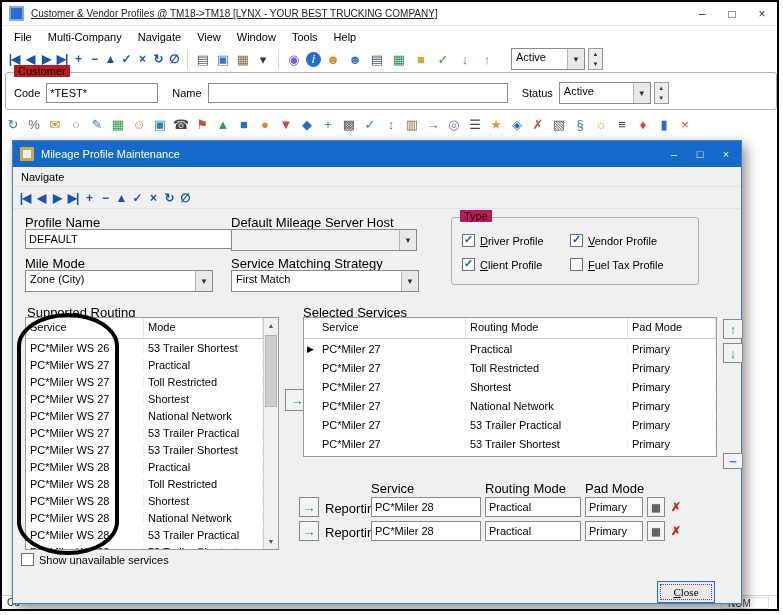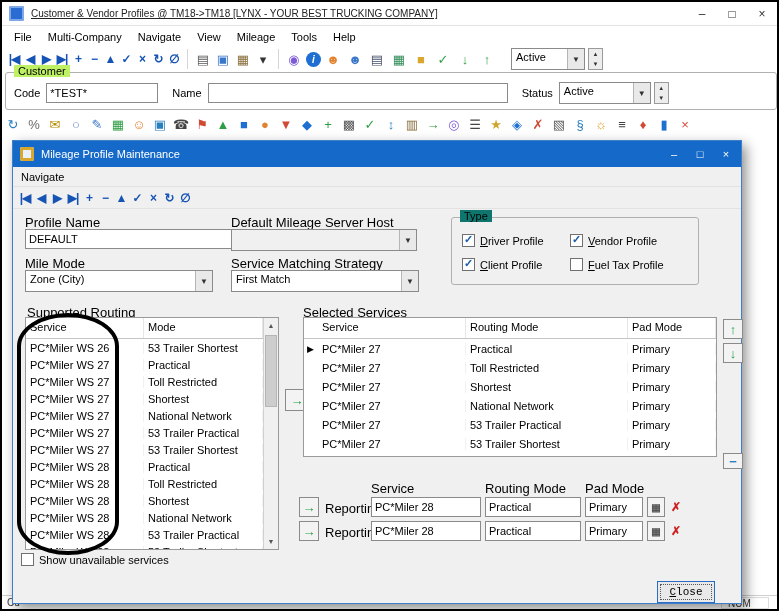--- a/index.html
+++ b/index.html
@@ -23,21 +23,21 @@
   .sep { width:1px; height:20px; background:#d5d5d5; margin:0 5px; flex:none; }
 
   .combo { display:inline-flex; align-items:stretch; height:22px; background:#fff; border:1px solid #8a8a8a; font-size:11px; }
   .combo .val { padding:2px 4px; flex:1; white-space:nowrap; overflow:hidden; }
   .combo .cbtn { width:17px; background:#e9e9e9; border-left:1px solid #b5b5b5; display:flex; align-items:center; justify-content:center; font-size:8px; color:#333; }
   .combo.disabled { background:#f0f0f0; }
   .spinner { width:15px; height:22px; border:1px solid #9a9a9a; display:flex; flex-direction:column; background:#ededed; margin-left:3px; }
   .spinner span { flex:1; font-size:6px; line-height:10px; text-align:center; color:#333; }
 
   .groupbox { position:absolute; border:1px solid #b0b0b0; border-radius:3px; }
-  .legend { position:absolute; top:-8px; left:8px; background:#bef264; padding:0 4px; font-size:11px; }
+  .legend { position:absolute; top:-8px; left:8px; background:#b91c1c; padding:0 4px; font-size:11px; }
 
   #customer-box { left:3px; top:70px; width:772px; height:38px; background:#fff; }
   .cust-row { position:absolute; left:8px; top:9px; right:8px; display:flex; align-items:center; }
   .flabel { margin-right:6px; }
   .tin { height:20px; border:1px solid #8a8a8a; font-size:11px; padding:0 3px; font-family:inherit; background:#fff; }
 
   .iconstrip { position:absolute; left:3px; top:111px; height:22px; display:flex; gap:5px; align-items:center; }
   .mini { width:16px; text-align:center; font-size:13px; }
 
   
@@ -48,21 +48,21 @@
   .dlg-btns { margin-left:auto; display:flex; margin-right:2px; }
   .dlg-btn { width:26px; height:20px; display:flex; align-items:center; justify-content:center; color:#fff; font-size:11px; }
   .dlg-menubar { height:20px; background:#f0f0f0; border-bottom:1px solid #e2e2e2; display:flex; align-items:center; padding-left:8px; }
   .dlg-toolbar { height:22px; display:flex; align-items:center; padding-left:4px; border-bottom:1px solid #e2e2e2; }
   .dlg-body { position:relative; height:396px; }
 
   .lbl { position:absolute; font-size:13px; white-space:nowrap; }
   .abs { position:absolute; }
 
   #type-box { left:438px; top:8px; width:248px; height:68px; }
-  #type-box .legend { background:#0f766e; }
+  #type-box .legend { background:#be185d; }
   .cbrow { position:absolute; display:flex; align-items:center; gap:5px; }
   .cb { width:13px; height:13px; background:#fff; border:1px solid #707070; position:relative; flex:none; }
   .cb.checked::after { content:"✓"; position:absolute; left:1px; top:-2px; font-size:11px; font-weight:bold; color:#1a5dab; }
 
   .table { position:absolute; background:#fff; border:1px solid #9a9a9a; overflow:hidden; }
   .thead { display:flex; height:21px; border-bottom:1px solid #c4c4c4; background:#fff; }
   .hc { padding:3px 4px; border-right:1px solid #e6e6e6; white-space:nowrap; overflow:hidden; }
   .tbody { overflow:hidden; }
   .trow { display:flex; height:17px; align-items:center; }
   #selected-table .trow { height:19px; }
@@ -74,21 +74,21 @@
   .sthumb { position:absolute; left:1px; top:17px; width:12px; height:72px; background:#cdcdcd; border:1px solid #b5b5b5; }
 
   .annotation { position:absolute; border:4px solid #000; border-radius:52px / 34px; pointer-events:none; z-index:9; }
 
   .sqbtn { position:absolute; border:1px solid #8a8a8a; background:#f3f3f3; display:flex; align-items:center; justify-content:center; font-weight:bold; }
   .green { color:#1f9d44; font-size:13px; }
   .blue-minus { color:#2a7fbf; font-size:13px; }
   .red-x { color:#d02020; font-size:12px; border:none; background:transparent; }
   .lookup { color:#555; font-size:10px; }
 
-  .close-btn { position:absolute; left:644px; top:372px; width:58px; height:22px; background:#e9e9e9; border:1px solid #2a6bc5; font-family:Liberation Mono, monospace; font-size:11px; outline:1px dotted #555; outline-offset:-4px; }
+  .close-btn { position:absolute; left:644px; top:372px; width:58px; height:22px; background:#e9e9e9; border:1px solid #2a6bc5; font-family:Liberation Serif, serif; font-size:11px; outline:1px dotted #555; outline-offset:-4px; }
 
   .statusbar { position:absolute; left:0; bottom:0; width:100%; height:14px; border-top:1px solid #cfcfcf; background:#fff; display:flex; align-items:center; font-size:10px; color:#333; }
   .scell-left { padding-left:5px; }
   .scell-num { position:absolute; right:8px; top:1px; width:48px; height:12px; border:1px solid #dcdcdc; padding-left:6px; }
 </style>
 </head>
 <body>
 
 <div id="screen">
 
@@ -100,21 +100,21 @@
       <div class="win-btn">□</div>
       <div class="win-btn">×</div>
     </div>
   </div>
 
   <div class="menubar">
       <span>File</span>
       <span>Multi-Company</span>
       <span>Navigate</span>
       <span>View</span>
-      <span>Mileage</span>
+      <span>Window</span>
       <span>Tools</span>
       <span>Help</span>
     </div>
 
   <div class="toolbar">
     <span style="display:flex;align-items:center">
         <span class="navicon">|◀</span>
         <span class="navicon">◀</span>
         <span class="navicon">▶</span>
         <span class="navicon">▶|</span>

